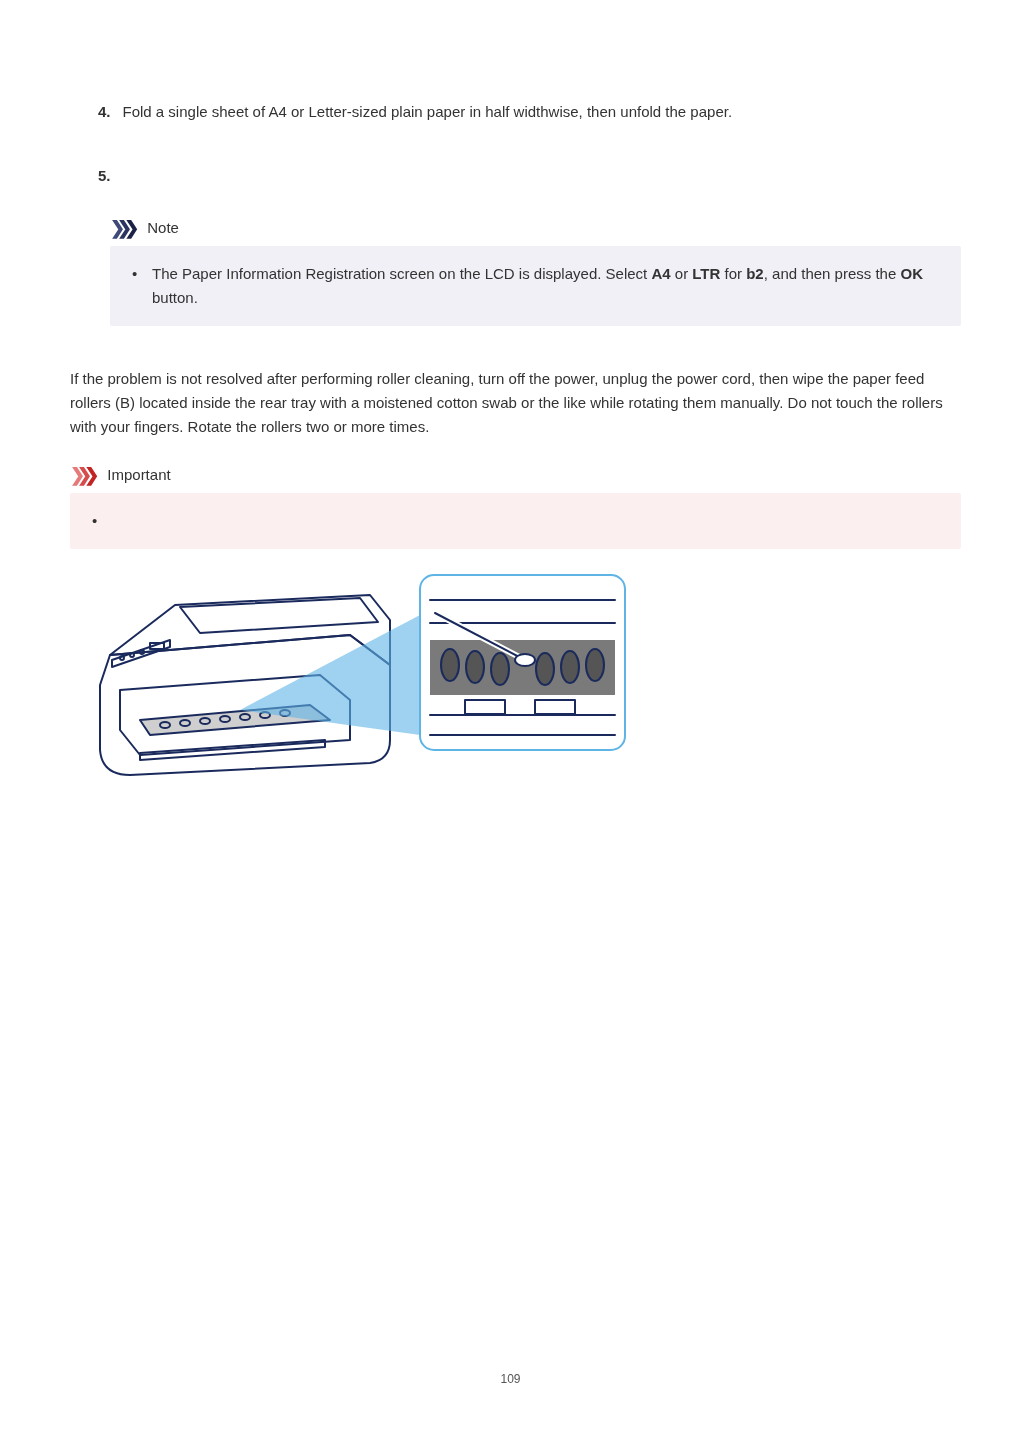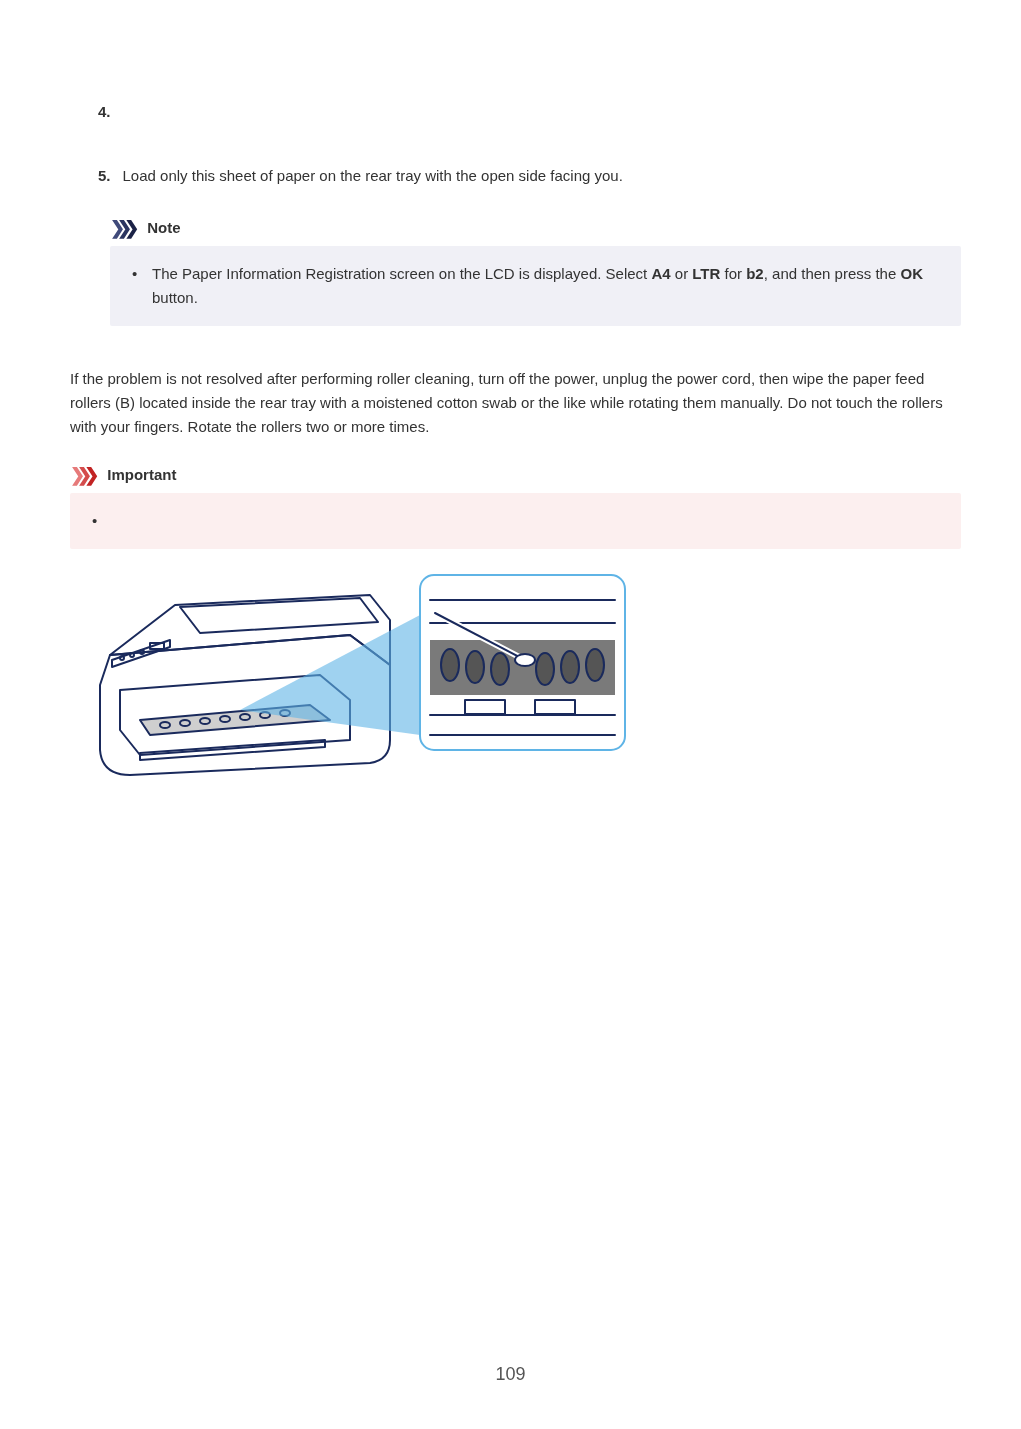--- a/index.html
+++ b/index.html
@@ -42,21 +42,21 @@
       font-weight: 900;
       font-size: 18px;
       letter-spacing: -8px;
       line-height: 1;
       padding-right: 6px;
     }
     .chev-wrap span {
       display: inline-block;
     }
     .note-label {
-      font-weight: 700;
+      font-weight: 400;
       text-align: center;
     }
     .note-body {
       background: #f0f0f6;
       padding: 16px 22px;
       border-radius: 2px;
     }
     .note-body-item {
       display: flex;
       gap: 10px;
@@ -92,39 +92,39 @@
     .color-navy-3 { color: #1b2246; }
     .color-red-1 { color: #e67a7a; }
     .color-red-2 { color: #d44c4c; }
     .color-red-3 { color: #c22323; }
     .page-number {
       position: absolute;
       bottom: 40px;
       left: 0;
       right: 0;
       text-align: center;
-      font-size: 18px;
+      font-size: 12px;
       color: #555;
     }
   </style>
 </head>
 <body>
 
 <div class="steps-container">
 
   <div class="step-block">
     <div class="step-main" style="display:flex;gap:12px;">
       <span style="font-weight:700;">4.</span>
+      <span>Fold a single sheet of A4 or Letter-sized plain paper in half widthwise, then unfold the paper.</span>
     </div>
   </div>
 
   <div class="step-block">
     <div class="step-main" style="display:flex;gap:12px;">
       <span style="font-weight:700;">5.</span>
-      <span>Load only this sheet of paper on the rear tray with the open side facing you.</span>
     </div>
 
     <div class="note-box">
       <div class="note-header">
         <span class="chevrons-icon chev-wrap">
           <span class="color-navy-1">❯</span>
             <span class="color-navy-2">❯</span>
             <span class="color-navy-3">❯</span>
         </span>
         <span class="note-label">Note</span>

